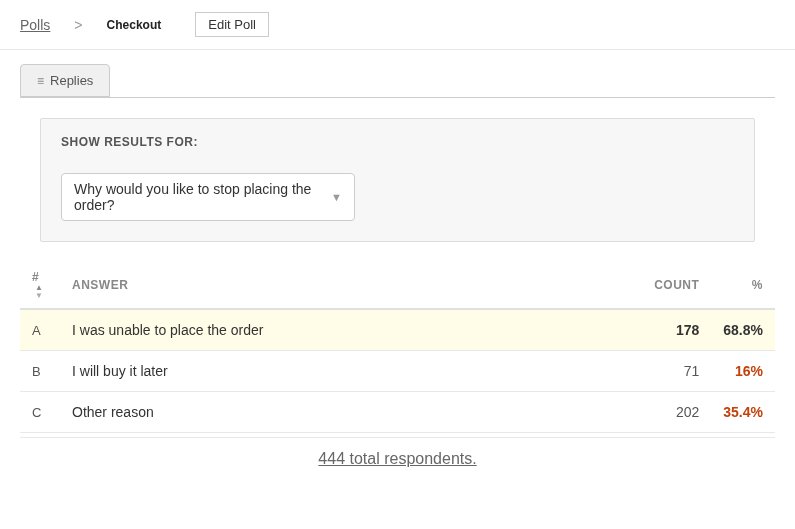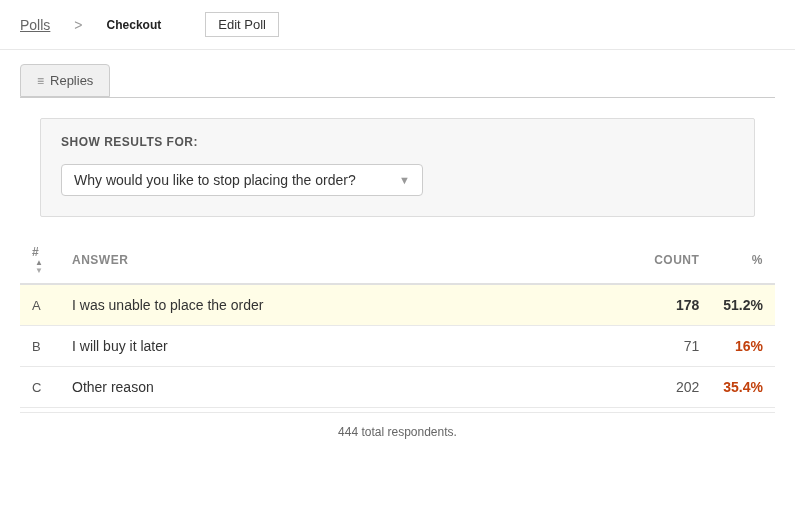--- a/index.html
+++ b/index.html
@@ -29,21 +29,21 @@
     .breadcrumb-sep {
       color: #999;
       font-size: 14px;
     }
     .breadcrumb-current {
       font-size: 12px;
       font-weight: 600;
       color: #222;
     }
     .edit-poll-btn {
-      margin-left: 20px;
+      margin-left: 10px;
       border: 1px solid #ccc;
       background: #fff;
       border-radius: 0;
       padding: 4px 12px;
       font-size: 13px;
       color: #333;
       cursor: pointer;
     }
 
     
@@ -84,31 +84,31 @@
       border: 1px solid #ddd;
       background: #f7f7f7;
       padding: 16px 20px 20px 20px;
       border-radius: 2px;
     }
     .show-results-label {
       font-size: 12px;
       font-weight: 700;
       color: #555;
       letter-spacing: 0.5px;
-      margin-bottom: 15px;
+      margin-bottom: 24px;
       text-transform: uppercase;
     }
     .question-select {
       display: flex;
       align-items: center;
       background: #fff;
       border: 1px solid #ccc;
       border-radius: 4px;
       padding: 7px 12px;
-      width: 362px;
+      width: 294px;
       cursor: pointer;
       font-size: 14px;
       color: #333;
       justify-content: space-between;
     }
     .question-select-text {
       flex: 1;
     }
     .chevron-icon {
       color: #999;
@@ -181,24 +181,25 @@
       font-size: 8px;
       color: #aaa;
       line-height: 1;
     }
     .sort-arrows .up { color: #888; }
 
     
     .total-respondents {
       text-align: center;
       padding: 12px;
-      font-size: 12px;
+      font-size: 16px;
       color: #666;
       border-top: 1px solid #e8e8e8;
       margin-top: 4px;
+      text-decoration: underline;
     }
 
     .tab-divider {
       border-bottom: 1px solid #ccc;
       margin: 0 20px;
     }
   </style>
 </head>
 <body>
 
@@ -241,21 +242,21 @@
         <th>ANSWER</th>
         <th class="count-col">COUNT</th>
         <th class="pct-col">%</th>
       </tr>
     </thead>
     <tbody id="table-body">
     <tr class="row-highlight">
       <td class="num-col">A</td>
       <td>I was unable to place the order</td>
       <td class="count-col">178</td>
-      <td class="pct-col">51.2%</td>
+      <td class="pct-col">68.8%</td>
     </tr>
         <tr>
       <td class="num-col">B</td>
       <td>I will buy it later</td>
       <td class="count-col">71</td>
       <td class="pct-col">16%</td>
     </tr>
         <tr>
       <td class="num-col">C</td>
       <td>Other reason</td>

